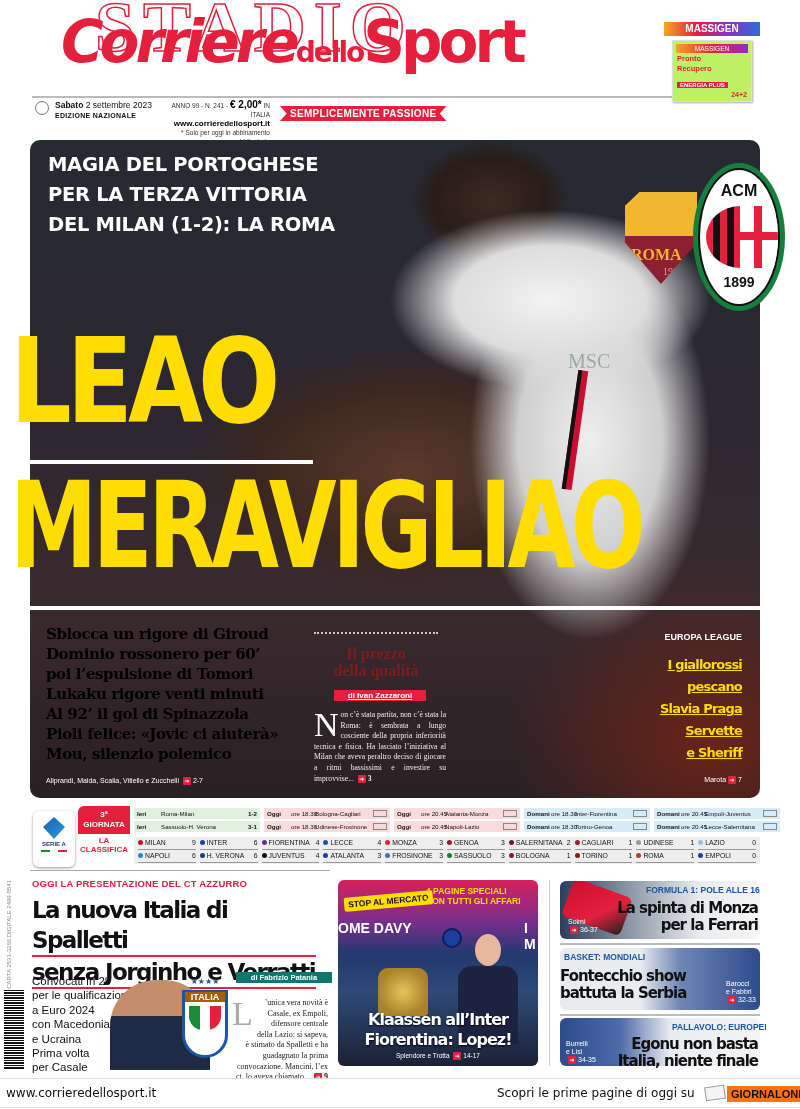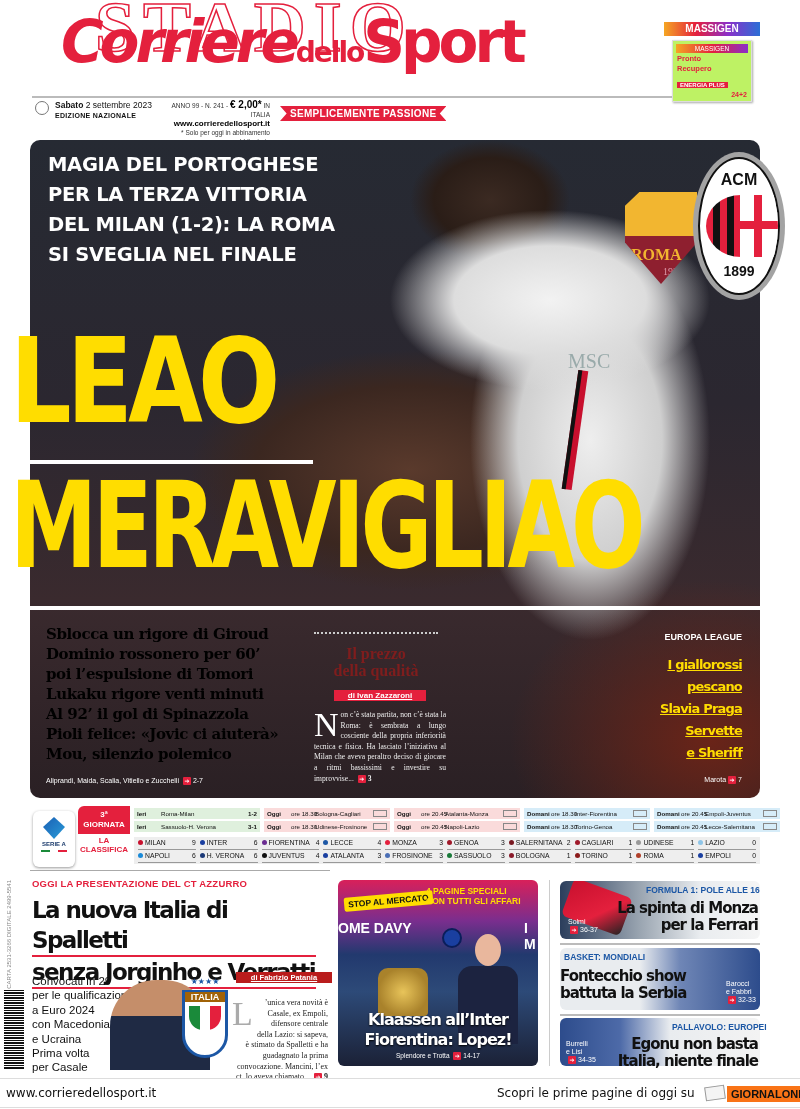--- a/index.html
+++ b/index.html
@@ -37,21 +37,21 @@
       radial-gradient(ellipse 80px 60px at 460px 60px, #3b2a22 0%, #2a1d17 70%, rgba(0,0,0,0) 100%),
       radial-gradient(ellipse 220px 120px at 380px 330px, #5a3a2c 0%, #3b2720 70%, rgba(0,0,0,0) 100%),
       radial-gradient(ellipse 200px 160px at 680px 600px, #6a2418 0%, rgba(0,0,0,0) 100%),
       linear-gradient(180deg, #262a33 0%, #2b2730 40%, #3a2a2e 70%, #2a2024 100%); }
   .stripe { position: absolute; left: 540px; top: 230px; width: 10px; height: 120px; background: #c8102e; transform: rotate(8deg); border-left: 4px solid #111; }
   .msc { position: absolute; left: 568px; top: 350px; color: #9aa; font-family: "Liberation Serif", serif; font-size: 20px; }
   .kicker { position: absolute; left: 48px; top: 150px; color: #fff; font-family: "DejaVu Sans", sans-serif; font-weight: 700; font-size: 19.5px; line-height: 30px; letter-spacing: -0.3px; }
   .crest-roma { position: absolute; left: 625px; top: 192px; width: 72px; height: 92px; background: linear-gradient(180deg,#f2b630 0 48%, #8e1f2f 48% 100%); clip-path: polygon(20% 0,100% 0,100% 55%,50% 100%,0 55%,0 15%); }
   .crest-roma span { position: absolute; left: 6px; top: 54px; color: #f2b630; font-family: "Liberation Serif", serif; font-size: 16px; font-weight: 700; }
   .crest-roma small { position: absolute; left: 38px; top: 74px; color: #d9a; font-family: "Liberation Serif", serif; font-size: 10px; }
-  .crest-milan { position: absolute; left: 693px; top: 152px; width: 92px; height: 148px; border-radius: 50%; background: #a3a3a3; padding: 5px; }
+  .crest-milan { position: absolute; left: 693px; top: 163px; width: 92px; height: 148px; border-radius: 50%; background: #15803d; padding: 5px; }
   .crest-milan .in { width: 100%; height: 100%; border-radius: 50%; background: #fff; position: relative; overflow: hidden; border: 2px solid #111; }
   .crest-milan .acm { position: absolute; top: 12px; width: 100%; text-align: center; font-weight: 700; font-size: 16px; }
   .crest-milan .bars { position: absolute; left: 6px; top: 36px; width: 70px; height: 62px; border-radius: 50%; overflow: hidden; background: repeating-linear-gradient(90deg,#e4203d 0 7px,#111 7px 14px); }
   .crest-milan .cross { position: absolute; left: 40px; top: 36px; width: 38px; height: 62px; background: #fff; }
   .crest-milan .cross:before { content: ""; position: absolute; left: 14px; top: 0; width: 8px; height: 62px; background: #e4203d; }
   .crest-milan .cross:after { content: ""; position: absolute; left: 0; top: 26px; width: 38px; height: 8px; background: #e4203d; }
   .crest-milan .yr { position: absolute; top: 104px; width: 100%; text-align: center; font-weight: 700; font-size: 14px; }
 
   .hl1 { position: absolute; left: 10px; top: 322px; color: #ffdd00; font-family: "DejaVu Sans", sans-serif; font-weight: 700; font-size: 118px; line-height: 118px; letter-spacing: -6px; transform: scaleX(0.82); transform-origin: left; }
   .rule1 { position: absolute; left: 8px; top: 460px; width: 305px; height: 4px; background: #fff; }
@@ -94,21 +94,21 @@
   .bl-head { position: absolute; left: 32px; top: 895px; color: #111; font-family: "DejaVu Sans", sans-serif; font-weight: 700; font-size: 23px; line-height: 32px; letter-spacing: -1.6px; }
   .bl-head span { display: block; border-bottom: 2px solid #e4203d; width: 284px; line-height: 30px; }
   .issn { position: absolute; left: 6px; top: 880px; writing-mode: vertical-rl; transform: rotate(180deg); font-size: 6px; color: #888; }
   .barcode { position: absolute; left: 4px; top: 990px; width: 20px; height: 80px; background: repeating-linear-gradient(180deg,#111 0 1px,#fff 1px 2px,#111 2px 4px,#fff 4px 5px); }
   .bl-list { position: absolute; left: 32px; top: 974px; font-size: 11.5px; line-height: 14.4px; color: #111; }
   .spalletti { position: absolute; left: 110px; top: 980px; width: 100px; height: 90px; border-radius: 46px 46px 0 0; background: linear-gradient(180deg,#c58e6a 0 40%,#1f2a44 40%); }
   .italia { position: absolute; left: 182px; top: 990px; width: 46px; height: 68px; background: #fff; border: 3px solid #1c57a5; border-radius: 0 0 24px 24px; text-align: center; }
   .italia .s { color: #1c57a5; font-size: 8px; margin-top: -16px; }
   .italia .w { background: #a16207; color: #fff; font-size: 9px; font-weight: 700; margin-top: 6px; }
   .italia .f { height: 24px; margin: 4px 4px 0; background: linear-gradient(90deg,#1a8a3a 33%,#fff 33% 66%,#e4203d 66%); border-radius: 0 0 14px 14px; }
-  .pat-by { position: absolute; left: 236px; top: 972px; width: 96px; background: #b91c1c; color: #fff; font-size: 7.5px; font-weight: 700; text-align: center; line-height: 11px; text-decoration: underline; }
+  .pat-by { position: absolute; left: 236px; top: 972px; width: 96px; background: #0f766e; color: #fff; font-size: 7.5px; font-weight: 700; text-align: center; line-height: 11px; }
   .pat-body { position: absolute; left: 232px; top: 998px; width: 96px; font-family: "Liberation Serif", serif; font-size: 8px; line-height: 10.6px; text-align: right; color: #222; }
   .pat-body .drop { float: left; font-size: 34px; line-height: 32px; color: #aaa; margin-right: 2px; }
 
   
   .merc { position: absolute; left: 338px; top: 880px; width: 200px; height: 186px; border-radius: 6px; overflow: hidden;
     background: linear-gradient(180deg,#d8205a 0%,#7a2e8e 22%,#22396e 40%,#2d4a78 60%,#1b2136 100%); }
   .merc .stop { position: absolute; left: 6px; top: 14px; background: #ffdd00; color: #111; font-size: 8.5px; font-weight: 700; padding: 2px 4px; transform: rotate(-5deg); border-radius: 2px; }
   .merc .pag { position: absolute; left: 88px; top: 6px; color: #ffdd00; font-size: 8.5px; font-weight: 700; line-height: 10px; }
   .merc .davy { position: absolute; left: 0; top: 40px; color: #fff; font-weight: 700; font-size: 14px; }
   .merc .im { position: absolute; left: 186px; top: 40px; color: #fff; font-weight: 700; font-size: 14px; }
@@ -173,21 +173,20 @@
 </div>
 
 <div class="hero">
   <div class="stripe"></div>
 </div>
 <div class="msc">MSC</div>
 <div class="kicker">
   <div>MAGIA DEL PORTOGHESE</div>
   <div>PER LA TERZA VITTORIA</div>
   <div>DEL MILAN (1-2): LA ROMA</div>
-  <div>SI SVEGLIA NEL FINALE</div>
 </div>
 <div class="crest-roma">
   <span>ROMA</span>
   <small>1927</small>
 </div>
 <div class="crest-milan">
   <div class="in">
     <div class="acm">ACM</div>
     <div class="bars"></div>
     <div class="cross"></div>

